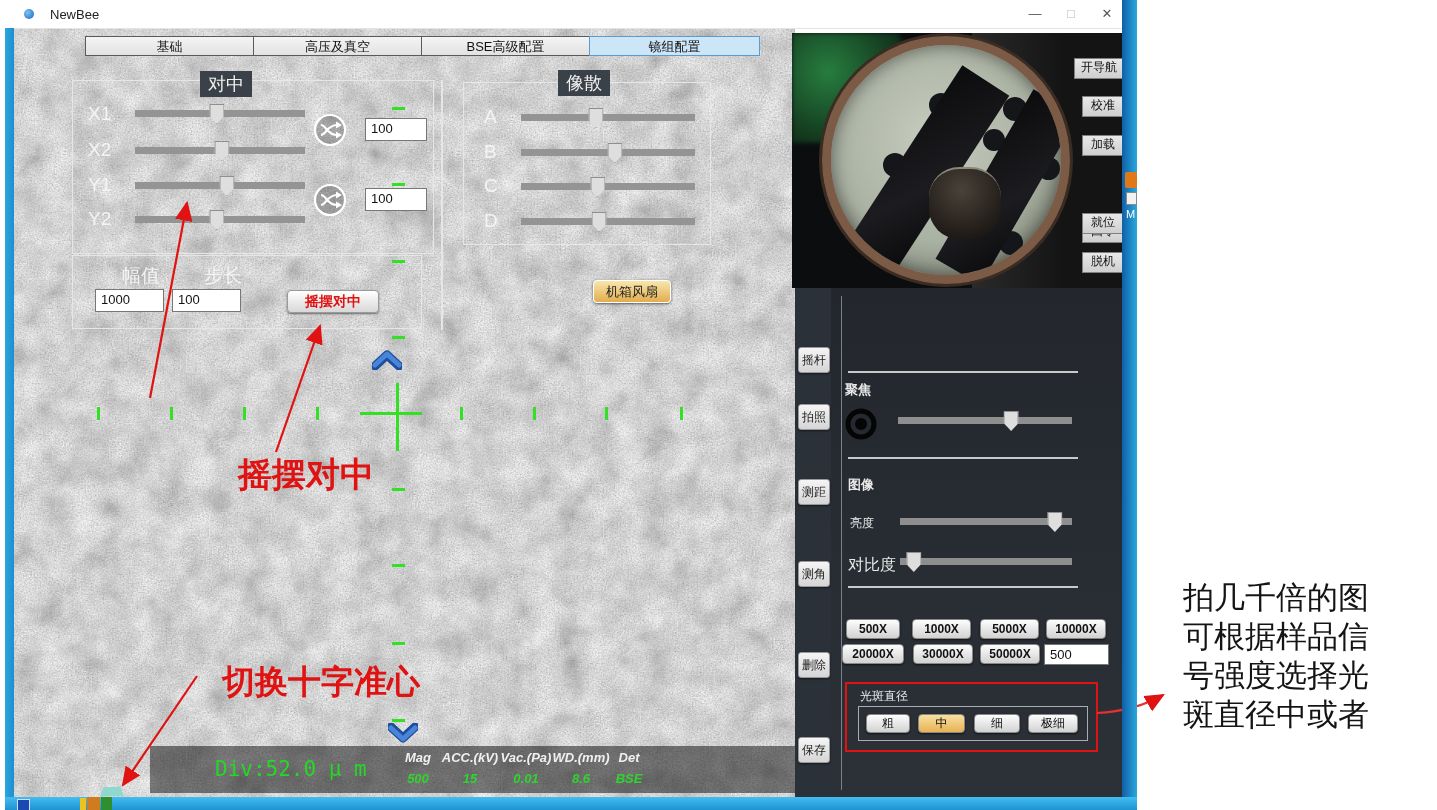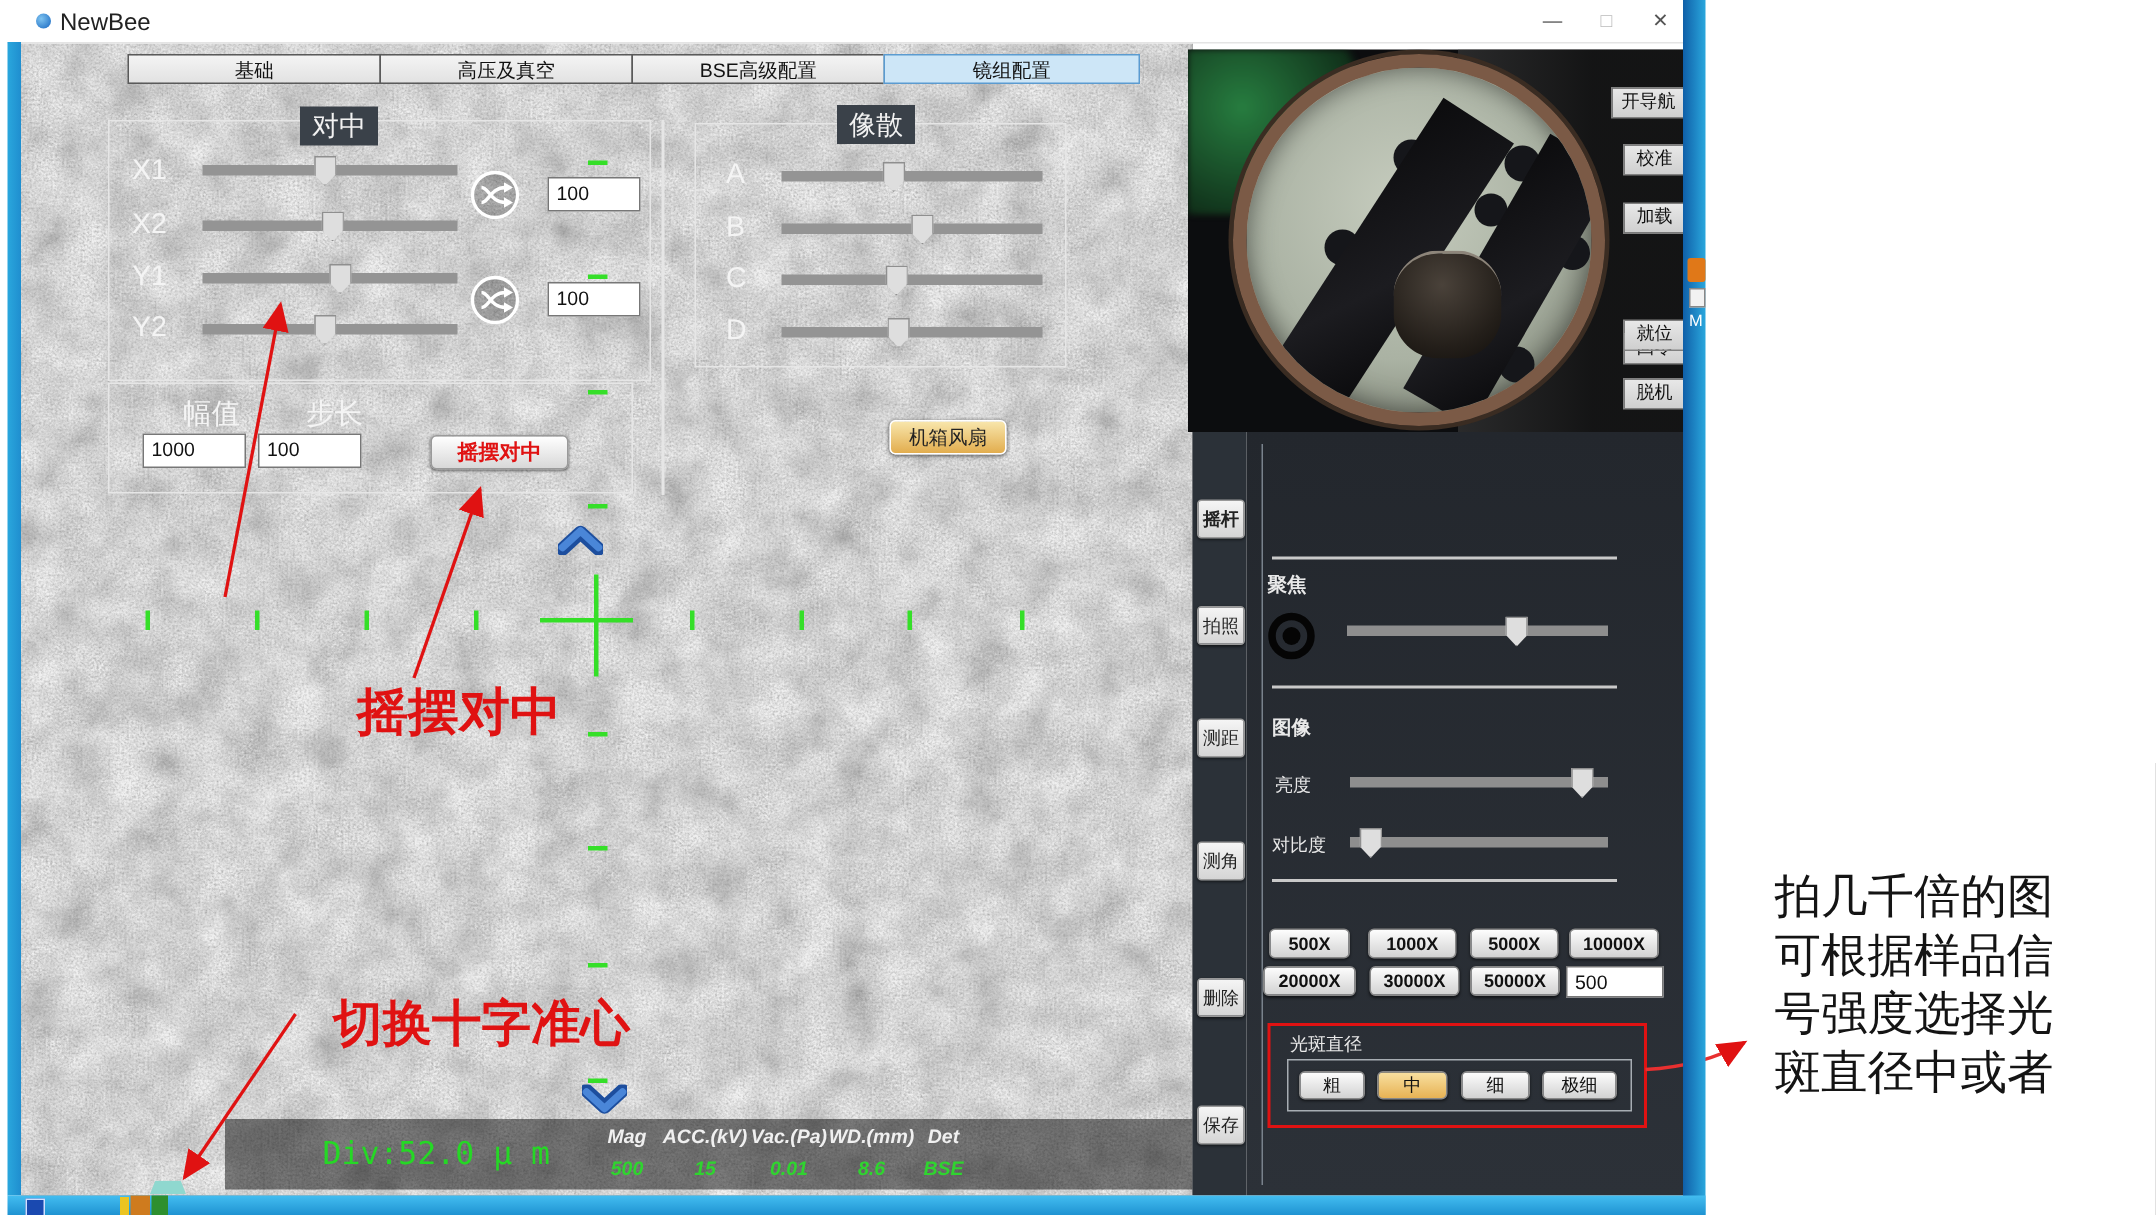--- a/index.html
+++ b/index.html
@@ -2,21 +2,21 @@
 <html><head>
 <meta charset="utf-8">
 <style>
   html,body{margin:0;padding:0;background:#ffffff;}
   #stage{position:relative;width:1437px;height:810px;background:#ffffff;overflow:hidden;
          font-family:"Liberation Sans","DejaVu Sans",sans-serif;}
   .abs{position:absolute;}
   
   #titlebar{left:5px;top:0;width:1117px;height:28px;background:#ffffff;border-bottom:1px solid #e4e4e4;z-index:40;}
   #app-dot{left:24px;top:9px;width:10px;height:10px;border-radius:50%;background:radial-gradient(circle at 35% 35%,#7ec3f0,#1565c0);}
-  #title-text{left:40px;top:7px;font-size:16px;color:#222;}
+  #title-text{left:50px;top:7px;font-size:13px;color:#222;}
   .wctl{top:4px;width:26px;height:20px;text-align:center;font-size:13px;color:#555;line-height:20px;}
   
   #desk-right{left:1122px;top:0;width:15px;height:810px;background:linear-gradient(90deg,#0f5fa8,#2aa7dd);z-index:60;}
   #desk-left{left:5px;top:28px;width:9px;height:769px;background:linear-gradient(90deg,#2aa7dd,#1f8ecf);z-index:60;}
   #taskbar{left:5px;top:797px;width:1132px;height:13px;background:linear-gradient(180deg,#43bdf0,#1f93d2);z-index:70;}
   
   #sem{left:14px;top:28px;width:781px;height:769px;background:#5e5e5e;overflow:hidden;z-index:1;}
   
   .tab{top:36px;height:20px;background:linear-gradient(180deg,#f4f4f4,#e2e2e2);border:1px solid #5a5a5a;
        color:#111;font-size:13px;text-align:center;line-height:20px;z-index:10;box-sizing:border-box;}
@@ -251,21 +251,21 @@
   </div>
 
   <div class="abs navbtn" style="left:1074px;top:58px;width:48px;height:19px;">开导航</div>
   <div class="abs navbtn" style="left:1082px;top:96px;width:40px;height:19px;">校准</div>
   <div class="abs navbtn" style="left:1082px;top:135px;width:40px;height:19px;">加载</div>
   <div class="abs navbtn" style="left:1082px;top:174px;width:40px;height:19px;margin-top:48px;">回零</div>
   <div class="abs navbtn" style="left:1082px;top:213px;width:40px;height:19px;">就位</div>
   <div class="abs navbtn" style="left:1082px;top:252px;width:40px;height:19px;">脱机</div>
 
   <div class="abs" id="toolstrip"></div>
-  <div class="abs toolbtn" style="top:333px;font-weight:bold;">摇杆</div>
+  <div class="abs toolbtn" style="top:347px;">摇杆</div>
   <div class="abs toolbtn" style="top:404px;">拍照</div>
   <div class="abs toolbtn" style="top:479px;">测距</div>
   <div class="abs toolbtn" style="top:561px;">测角</div>
   <div class="abs toolbtn" style="top:652px;">删除</div>
   <div class="abs toolbtn" style="top:737px;font-family:Liberation Serif, serif;">保存</div>
 
   <div class="abs" id="panel"></div>
   <div class="abs" id="panel-edge"></div>
 
   <div class="abs goldbtn" style="left:887px;top:326px;width:76px;height:24px;line-height:24px;font-weight:bold;">暂停</div>
@@ -280,21 +280,21 @@
   <div class="abs ptrack" style="left:898px;top:417px;width:174px;">
       <div class="thumb" style="left: 65%;"></div>
     </div>
 
   <div class="abs pdivider" style="left:848px;top:457px;width:230px;"></div>
   <div class="abs plabel" style="left:848px;top:476px;">图像</div>
   <div class="abs plabel" style="left:850px;top:515px;font-weight:normal;font-size:12px;">亮度</div>
   <div class="abs ptrack" style="left:900px;top:518px;width:172px;">
       <div class="thumb" style="left: 90%;"></div>
     </div>
-  <div class="abs plabel" style="left:848px;top:555px;font-weight:normal;font-size:12px;text-align:right;">对比度</div>
+  <div class="abs plabel" style="left:848px;top:555px;font-weight:normal;font-size:16px;text-align:right;">对比度</div>
   <div class="abs ptrack" style="left:900px;top:558px;width:172px;">
       <div class="thumb" style="left: 8%;"></div>
     </div>
   <div class="abs pdivider" style="left:848px;top:586px;width:230px;"></div>
 
   <div class="abs magbtn" style="left:846px;top:619px;width:52px;">500X</div>
   <div class="abs magbtn" style="left:912px;top:619px;width:57px;">1000X</div>
   <div class="abs magbtn" style="left:980px;top:619px;width:57px;">5000X</div>
   <div class="abs magbtn" style="left:1046px;top:619px;width:58px;">10000X</div>
   <div class="abs magbtn" style="left:842px;top:644px;width:60px;">20000X</div>

